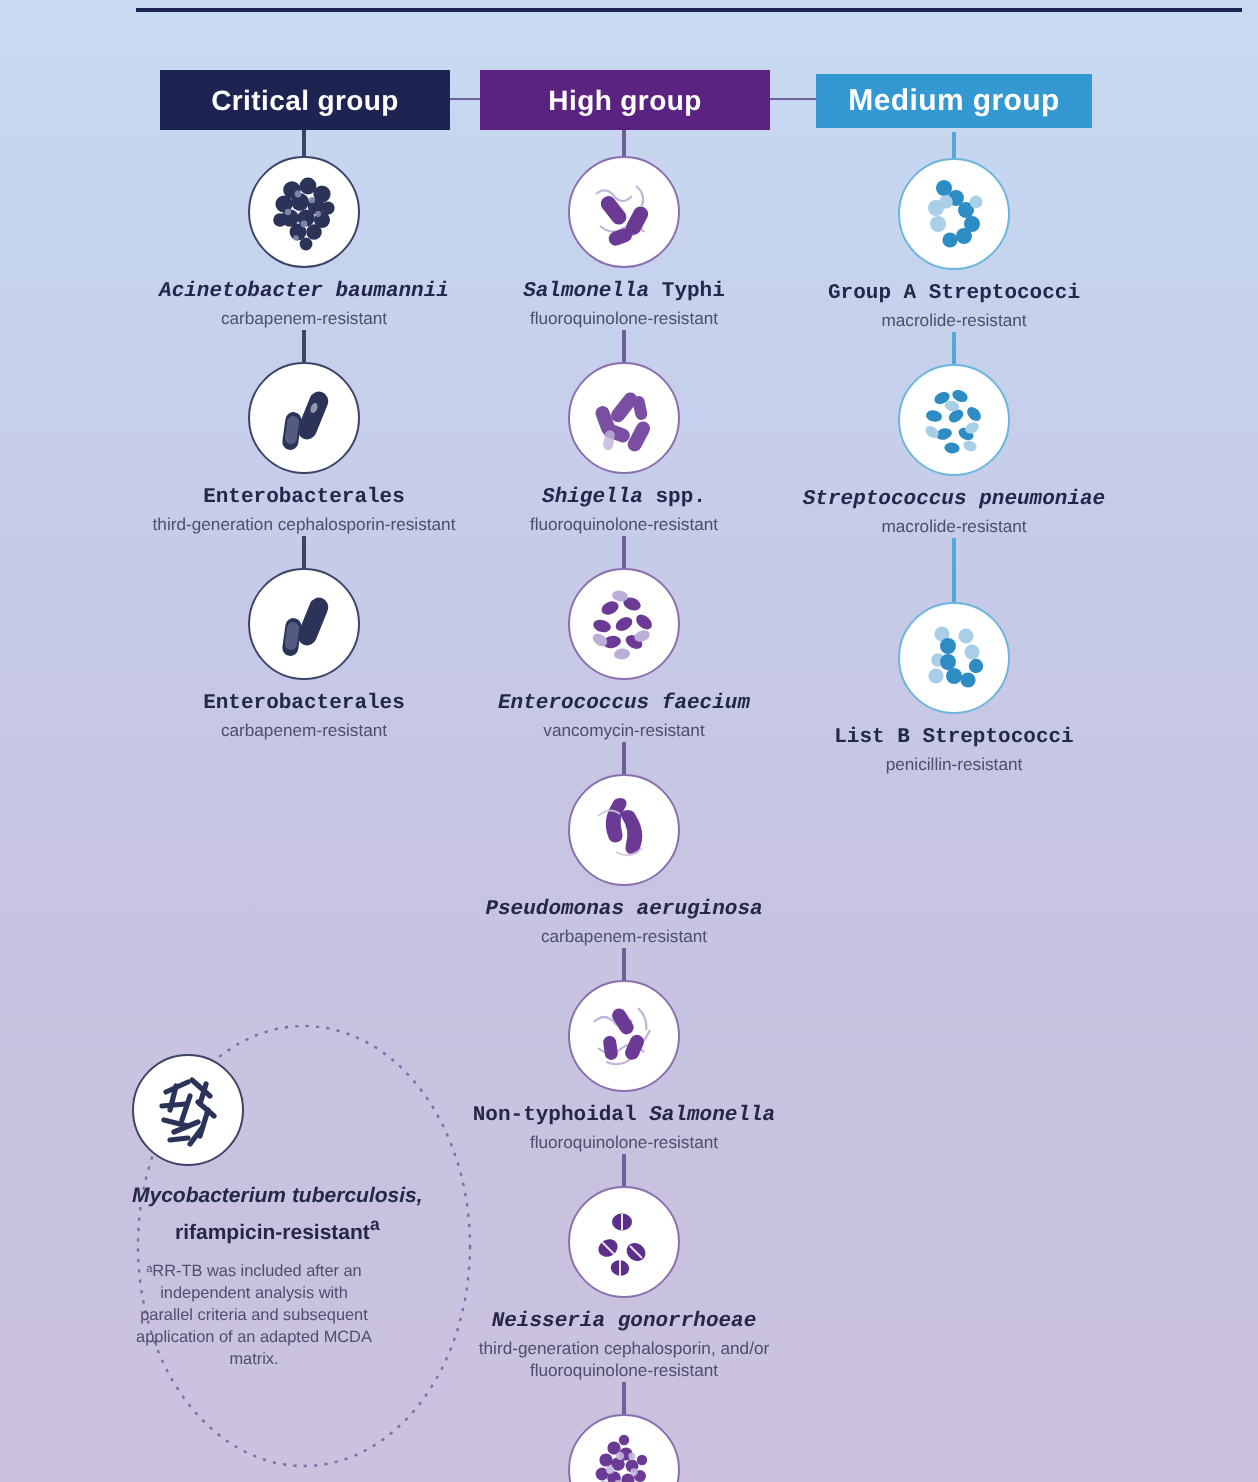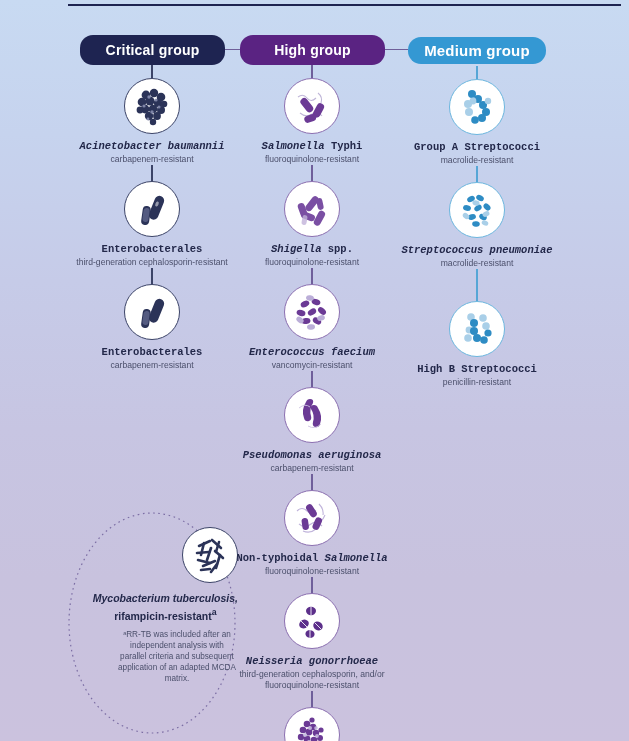--- a/index.html
+++ b/index.html
@@ -10,21 +10,21 @@
     overflow:hidden;position:relative;
   }
   .sheet{position:absolute;inset:0;}
 
   
   .top-rule{position:absolute;left:68px;top:4px;width:553px;height:2px;background:#1e2451;}
   .caption{position:absolute;left:68px;top:12px;font-size:10.5px;color:#262b46;letter-spacing:.1px;}
 
   
   .hdr{position:absolute;height:30px;display:flex;align-items:center;justify-content:center;
-       color:#ffffff;font-size:14px;font-weight:bold;letter-spacing:.2px;border-radius:13px;}
+       color:#ffffff;font-size:14px;font-weight:bold;letter-spacing:.2px;}
   .hdr.critical{left:80px;top:35px;width:145px;background:#1e2451;}
   .hdr.high{left:240px;top:35px;width:145px;background:#5a2382;}
   .hdr.medium{left:408px;top:37px;width:138px;background:#3498d3;font-size:15px;height:27px;}
 
   
   .hconn{position:absolute;height:1.4px;background:#6f5f9a;}
   .hconn.c1{left:225px;top:49px;width:15px;}
   .hconn.c2{left:385px;top:49px;width:23px;}
 
   
@@ -47,21 +47,21 @@
 
   .nm{text-align:center;font-size:10.5px;line-height:13px;color:#23284a;margin-top:6px;max-width:185px;font-family:Liberation Mono, monospace;}
   .nm .it{font-style:italic;font-weight:bold;}
   .nm .up{font-style:normal;font-weight:bold;}
   .nm.plain{font-weight:bold;}
   .rs{text-align:center;font-size:8.6px;line-height:11px;color:#4b4f6b;margin-top:1px;max-width:185px;}
 
   
   .tbwrap{position:absolute;left:66px;top:511px;width:172px;height:225px;}
   .tbwrap .ell{position:absolute;inset:0;width:100%;height:100%;}
-  .tbinner{position:absolute;left:0;top:16px;width:172px;display:flex;flex-direction:column;align-items:flex-end;}
+  .tbinner{position:absolute;left:0;top:16px;width:172px;display:flex;flex-direction:column;align-items:flex-start;}
   .tbname{text-align:center;font-size:10.5px;line-height:14px;color:#23284a;margin-top:8px;font-weight:bold;}
   .tbname .it{font-style:italic;}
   .tbnote{text-align:center;font-size:8.2px;line-height:11.2px;color:#4b4f6b;margin-top:6px;width:122px;}
 </style>
 </head>
 <body>
 
 <div class="sheet">
 
   <div class="top-rule"></div>
@@ -424,18 +424,18 @@
           </g>
           <g fill="#2e8cc4">
             <circle cx="24" cy="21" r="4"></circle>
               <circle cx="24" cy="29" r="4"></circle>
             <circle cx="27" cy="36" r="4"></circle>
               <circle cx="34" cy="38" r="3.8"></circle>
             <circle cx="38" cy="31" r="3.6"></circle>
           </g>
         </svg>
       </div>
-      <div class="nm plain">High B Streptococci</div>
+      <div class="nm plain">List B Streptococci</div>
       <div class="rs">penicillin-resistant</div>
     </div>
   </div>
 
 </div>
 
 </body></html>

